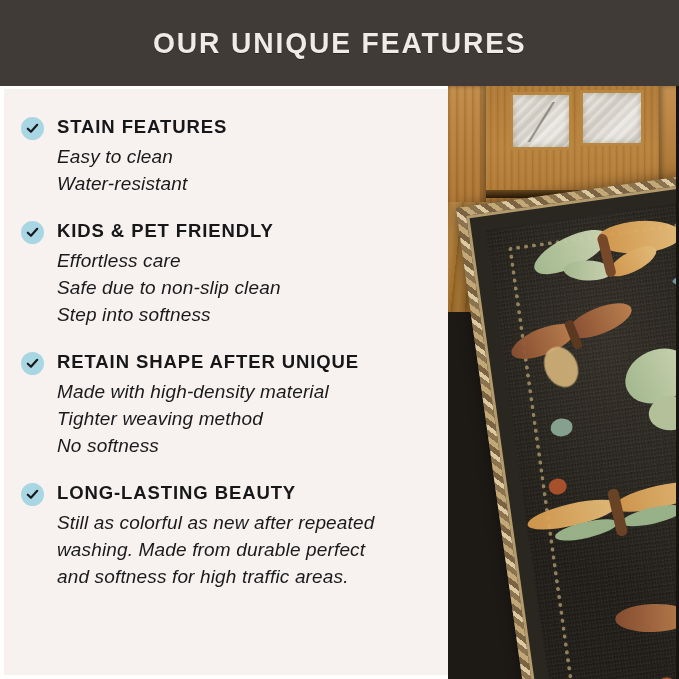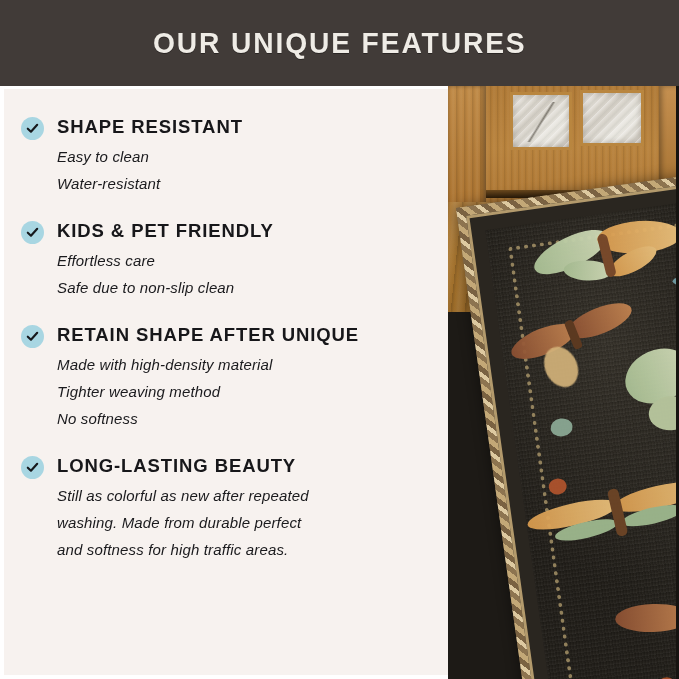--- a/index.html
+++ b/index.html
@@ -96,21 +96,21 @@
     white-space: nowrap;
   }
 
   .feature-lines {
     margin-top: 5px;
   }
   .feature-line {
     color: #1a1a1d;
     font-family: "Liberation Sans", sans-serif;
     font-style: italic;
-    font-size: 15px;
+    font-size: 19px;
     line-height: 27px;
     letter-spacing: 0.15px;
   }
 
   
   .photo-panel {
     position: relative;
     width: 231px;
     height: 593px;
     overflow: hidden;
@@ -256,37 +256,38 @@
   <div class="body-split">
 
     <div class="features-panel">
 
       <div class="feature-item">
         <span class="check-badge">
           <svg width="13" height="13" viewBox="0 0 16 16" aria-hidden="true">
             <path d="M2.2 8.3 L6.1 12.0 L13.8 3.4" fill="none" stroke="#16181c" stroke-width="2.6" stroke-linecap="round" stroke-linejoin="round"></path>
           </svg>
         </span>
-        <div class="feature-title">SHAPE RESISTANT</div>
+        <div class="feature-title">STAIN FEATURES</div>
         <div class="feature-lines">
           <div class="feature-line">Easy to clean</div>
           <div class="feature-line">Water-resistant</div>
         </div>
       </div>
 
       <div class="feature-item">
         <span class="check-badge">
           <svg width="13" height="13" viewBox="0 0 16 16" aria-hidden="true">
             <path d="M2.2 8.3 L6.1 12.0 L13.8 3.4" fill="none" stroke="#16181c" stroke-width="2.6" stroke-linecap="round" stroke-linejoin="round"></path>
           </svg>
         </span>
         <div class="feature-title">KIDS &amp; PET FRIENDLY</div>
         <div class="feature-lines">
           <div class="feature-line">Effortless care</div>
           <div class="feature-line">Safe due to non-slip clean</div>
+          <div class="feature-line">Step into softness</div>
         </div>
       </div>
 
       <div class="feature-item">
         <span class="check-badge">
           <svg width="13" height="13" viewBox="0 0 16 16" aria-hidden="true">
             <path d="M2.2 8.3 L6.1 12.0 L13.8 3.4" fill="none" stroke="#16181c" stroke-width="2.6" stroke-linecap="round" stroke-linejoin="round"></path>
           </svg>
         </span>
         <div class="feature-title">RETAIN SHAPE AFTER UNIQUE</div>

